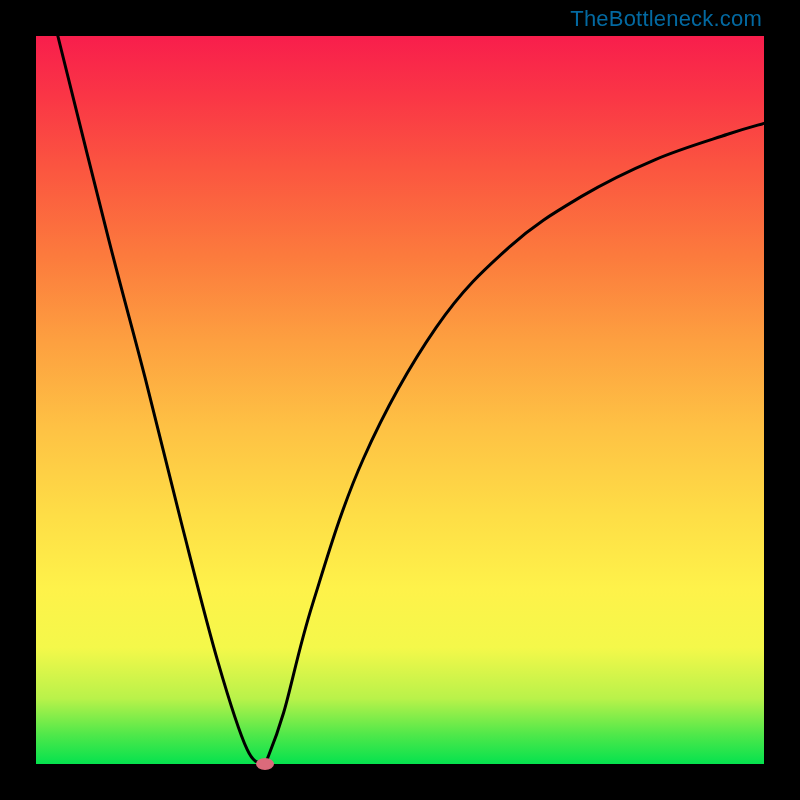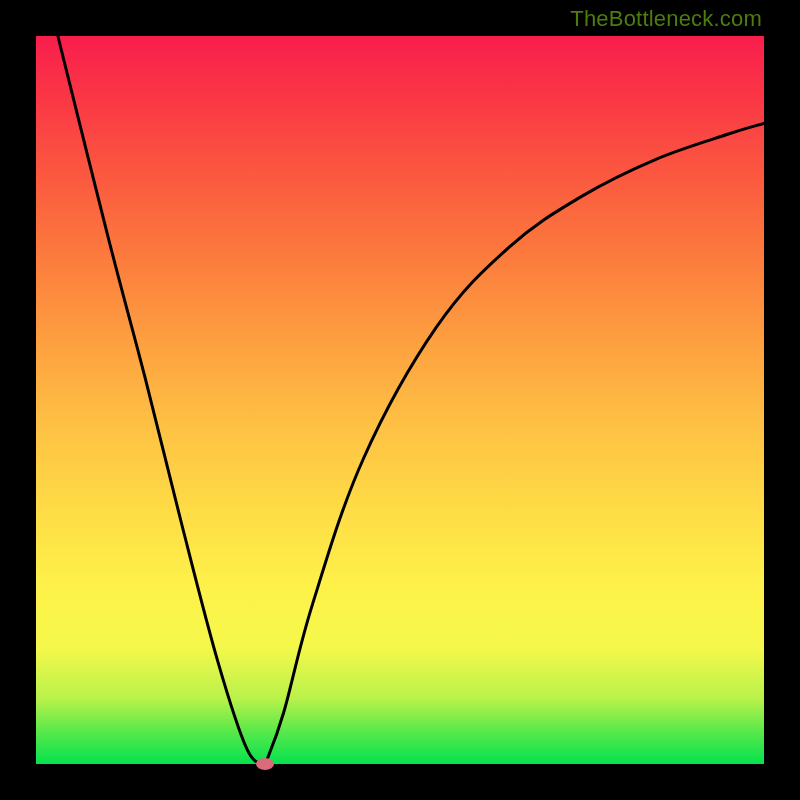--- a/index.html
+++ b/index.html
@@ -36,21 +36,21 @@
       #fc7a3d 70%,
       #fb5540 82%,
       #fa3546 92%,
       #f81e4c 100%
     );
   }
   .watermark {
     position: absolute;
     top: 6px;
     right: 38px;
-    color: #4d7c0f;
+    color: #0369a1;
     font-size: 22px;
     letter-spacing: 0.2px;
     font-weight: 400;
   }
   svg.curve {
     position: absolute;
     left: 0;
     top: 0;
     width: 728px;
     height: 728px;

